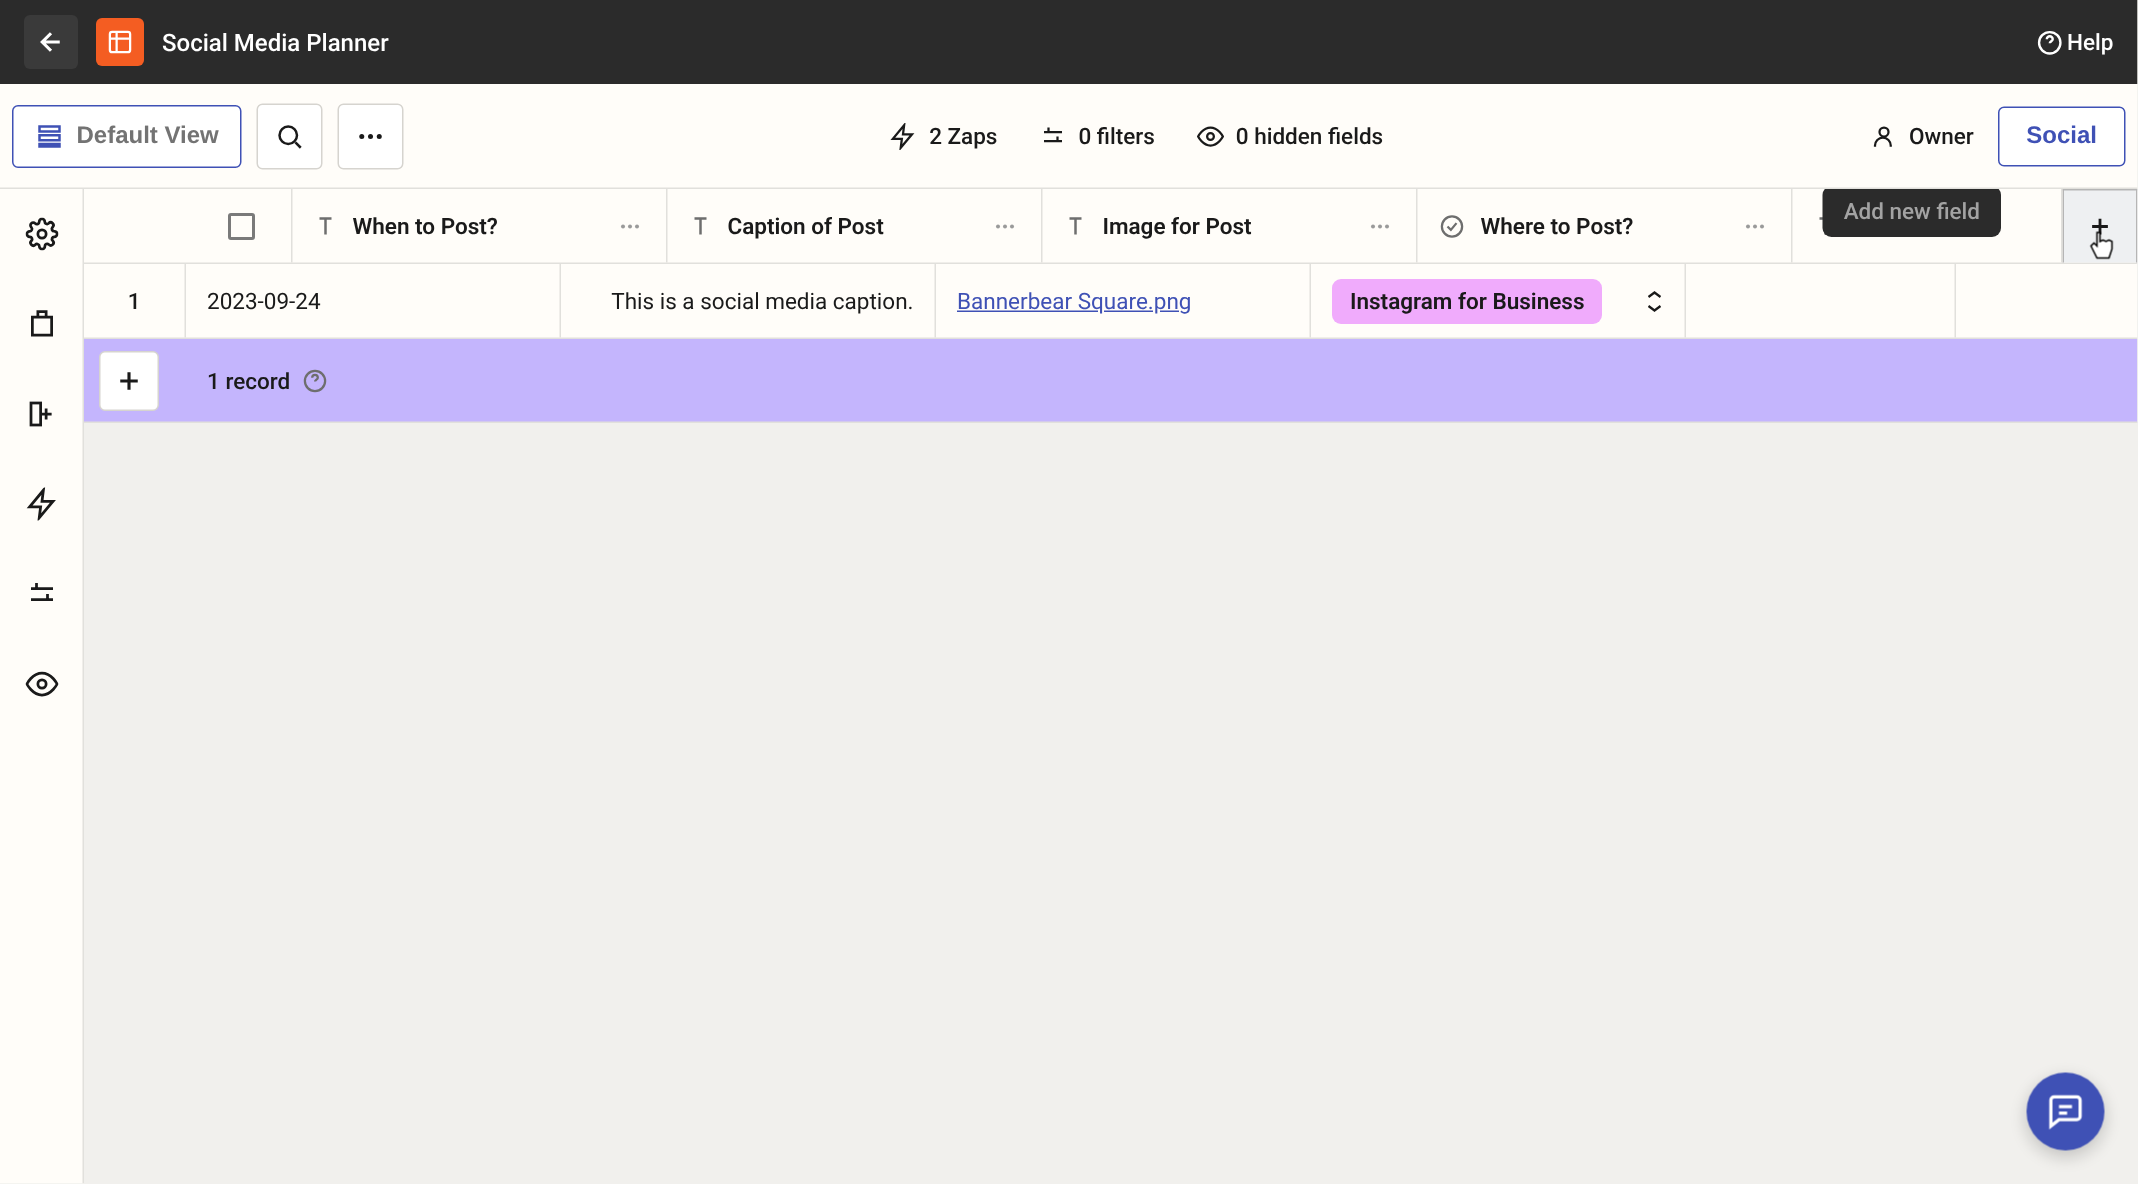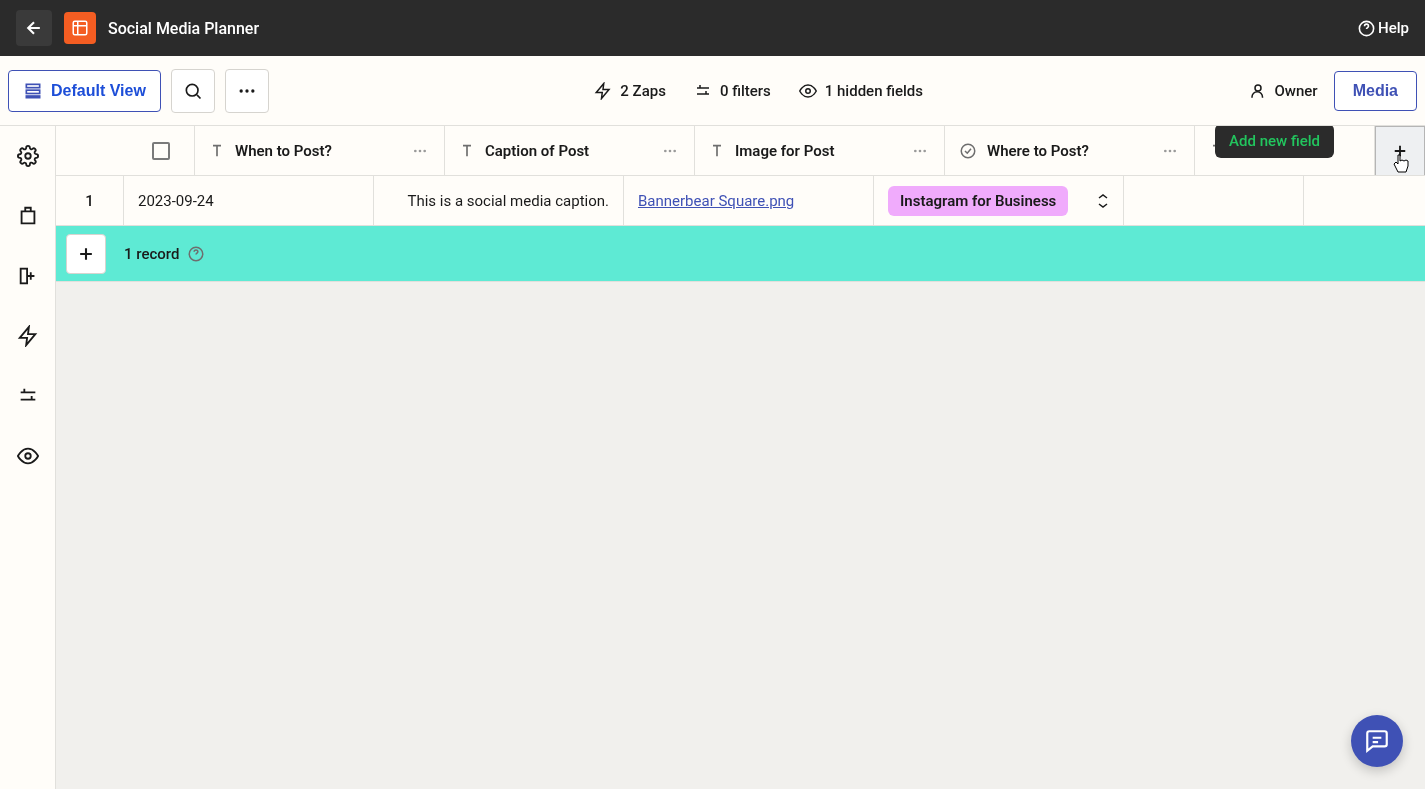--- a/index.html
+++ b/index.html
@@ -7,21 +7,21 @@
     
     
     .top-header { height: 56px; background: #2b2b2b; display: flex; align-items: center; padding: 0 16px; color: #fff; }
     .back-btn { width: 36px; height: 36px; background: #3a3a3a; border: none; border-radius: 4px; display: flex; align-items: center; justify-content: center; cursor: pointer; }
     .app-icon { width: 32px; height: 32px; background: #f45d22; border-radius: 4px; margin-left: 12px; display: flex; align-items: center; justify-content: center; }
     .app-title { font-size: 16px; font-weight: 500; margin-left: 12px; }
     .help-link { margin-left: auto; display: flex; align-items: center; gap: 2px; font-size: 15px; font-weight: 500; cursor: pointer; }
     
     
     .toolbar { height: 70px; background: #fffdf9; border-bottom: 1px solid #e1e0dc; display: flex; align-items: center; padding: 0 8px; }
-    .view-btn { display: flex; align-items: center; gap: 8px; padding: 10px 14px; border: 1px solid #3f51b5; border-radius: 4px; color: #1d4ed8; font-size: 16px; font-weight: 600; cursor: pointer; background: #fff; }
+    .view-btn { display: flex; align-items: center; gap: 8px; padding: 10px 14px; border: 1px solid #3f51b5; border-radius: 4px; color: #737373; font-size: 16px; font-weight: 600; cursor: pointer; background: #fff; }
     .icon-btn { width: 44px; height: 44px; border: 1px solid #d6d4cf; border-radius: 4px; display: flex; align-items: center; justify-content: center; cursor: pointer; background: #fff; margin-left: 10px; }
     .toolbar-center { display: flex; gap: 28px; margin-left: auto; margin-right: auto; }
     .toolbar-item { display: flex; align-items: center; gap: 8px; cursor: pointer; font-size: 15px; font-weight: 500; }
     .toolbar-right { display: flex; align-items: center; gap: 16px; }
     .owner-chip { display: flex; align-items: center; gap: 8px; font-size: 15px; font-weight: 500; }
     .share-btn { padding: 10px 18px; border: 1px solid #3f51b5; border-radius: 4px; color: #3f51b5; font-size: 16px; font-weight: 600; cursor: pointer; background: #fff; }
     
     
     .body-layout { display: flex; height: calc(100vh - 126px); }
     .left-rail { width: 56px; background: #fffdf9; border-right: 1px solid #e1e0dc; display: flex; flex-direction: column; align-items: center; padding-top: 18px; gap: 36px; }
@@ -46,27 +46,27 @@
     .td { display: flex; align-items: center; padding: 0 14px; border-right: 1px solid #e1e0dc; font-size: 15px; }
     .td-rownum { width: 68px; justify-content: center; font-weight: 500; }
     .td.c1 { width: 250px; }
     .td.c2 { width: 250px; justify-content: flex-end; }
     .td.c3 { width: 250px; }
     .td.c4 { width: 250px; justify-content: space-between; }
     .td.c5 { width: 180px; border-right: 1px solid #e1e0dc; }
     .td-link { color: #3f51b5; text-decoration: underline; cursor: pointer; }
     .td-chip { background: #f0abfc; padding: 6px 12px; border-radius: 6px; font-weight: 600; font-size: 15px; text-align: right; }
     
-    .table-footer { display: flex; align-items: center; height: 56px; background: #5eead4; border-bottom: 1px solid #e1e0dc; padding-left: 10px; gap: 18px; }
+    .table-footer { display: flex; align-items: center; height: 56px; background: #c4b5fd; border-bottom: 1px solid #e1e0dc; padding-left: 10px; gap: 32px; }
     .add-row-btn { width: 40px; height: 40px; border: 1px solid #d6d4cf; border-radius: 4px; display: flex; align-items: center; justify-content: center; cursor: pointer; background: #fff; }
     .record-count { display: flex; align-items: center; gap: 8px; font-size: 15px; font-weight: 500; }
     
     .checkbox-box { width: 18px; height: 18px; border: 2px solid #7a7a7a; border-radius: 2px; cursor: pointer; }
     
-    .tooltip { position: absolute; background: #2b2b2b; color: #22c55e; padding: 8px 14px; border-radius: 6px; font-size: 15px; font-weight: 500; white-space: nowrap; top: -2px; right: 40px; z-index: 10; }
+    .tooltip { position: absolute; background: #2b2b2b; color: #a3a3a3; padding: 8px 14px; border-radius: 6px; font-size: 15px; font-weight: 500; white-space: nowrap; top: -2px; right: 40px; z-index: 10; }
     
     .chat-bubble { position: fixed; bottom: 22px; right: 22px; width: 52px; height: 52px; background: #3f51b5; border-radius: 50%; display: flex; align-items: center; justify-content: center; cursor: pointer; box-shadow: 0 4px 12px rgba(0,0,0,0.2); }
     
     .sort-icon { display: flex; flex-direction: column; gap: 2px; }
     
     svg { display: block; }
     
     .cursor-pointer-hand { position: fixed; width: 20px; height: 20px; pointer-events: none; z-index: 20; top: 153px; right: 14px; }
   </style>
 </head>
@@ -128,34 +128,34 @@
       <svg width="18" height="18" viewBox="0 0 24 24" fill="none" stroke="#1a1a1a" stroke-width="2">
           <path d="M4 8h16M4 16h16M8 4v4M16 12v4"></path>
         </svg>
       <span>0 filters</span>
     </div>
     <div class="toolbar-item">
       <svg width="18" height="18" viewBox="0 0 24 24" fill="none" stroke="#1a1a1a" stroke-width="2">
           <path d="M1 12s4-8 11-8 11 8 11 8-4 8-11 8-11-8-11-8z"></path>
           <circle cx="12" cy="12" r="3"></circle>
         </svg>
-      <span>1 hidden fields</span>
+      <span>0 hidden fields</span>
     </div>
   </div>
 
   <div class="toolbar-right">
     <div class="owner-chip">
       <svg width="18" height="18" viewBox="0 0 24 24" fill="none" stroke="#1a1a1a" stroke-width="2">
           <circle cx="12" cy="8" r="4"></circle>
           <path d="M4 21v-1a7 7 0 0114 0v1"></path>
         </svg>
       <span>Owner</span>
     </div>
     <button class="share-btn">
-      <span>Media</span>
+      <span>Social</span>
     </button>
   </div>
 </div>
 
 <div class="body-layout">
 
   <div class="left-rail">
     <div class="rail-btn">
       <svg width="22" height="22" viewBox="0 0 24 24" fill="none" stroke="#1a1a1a" stroke-width="2">
           <circle cx="12" cy="12" r="3"></circle>

